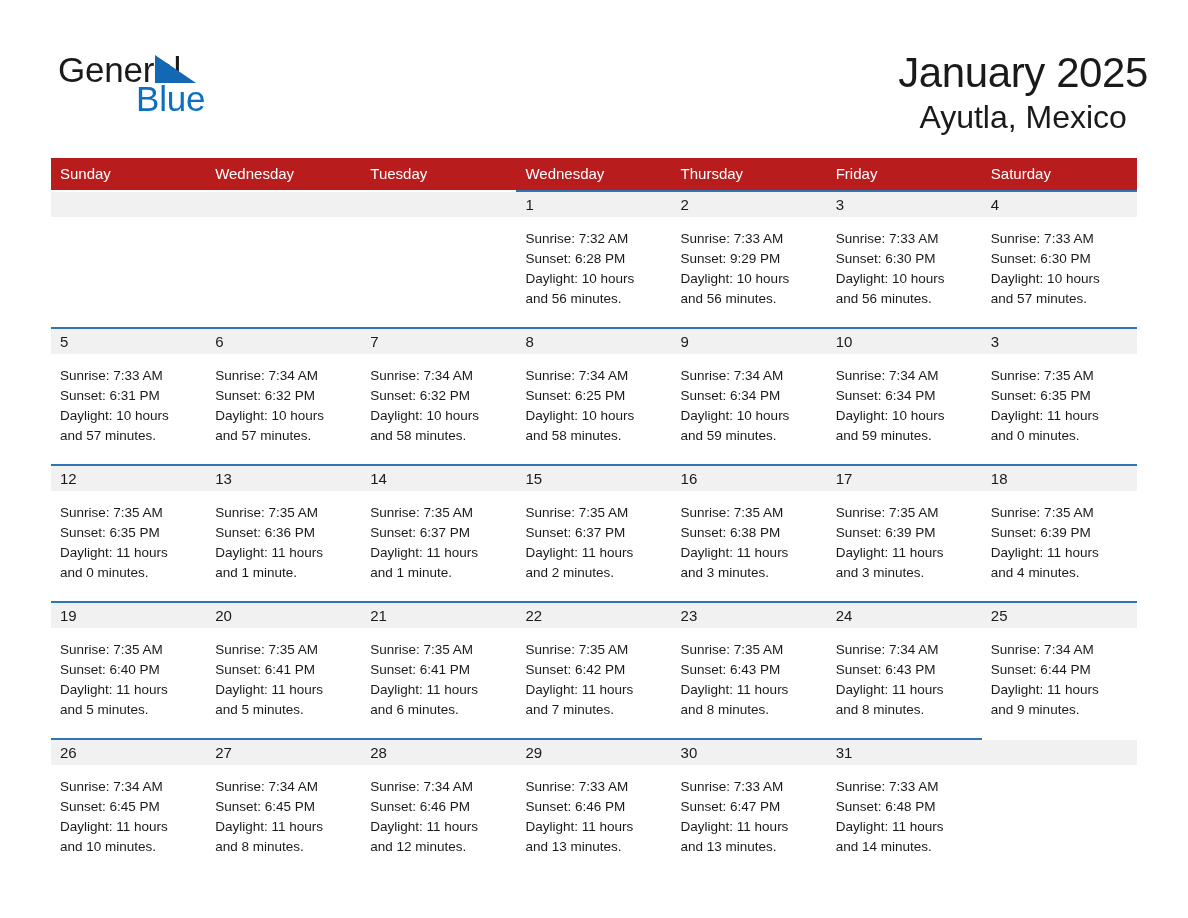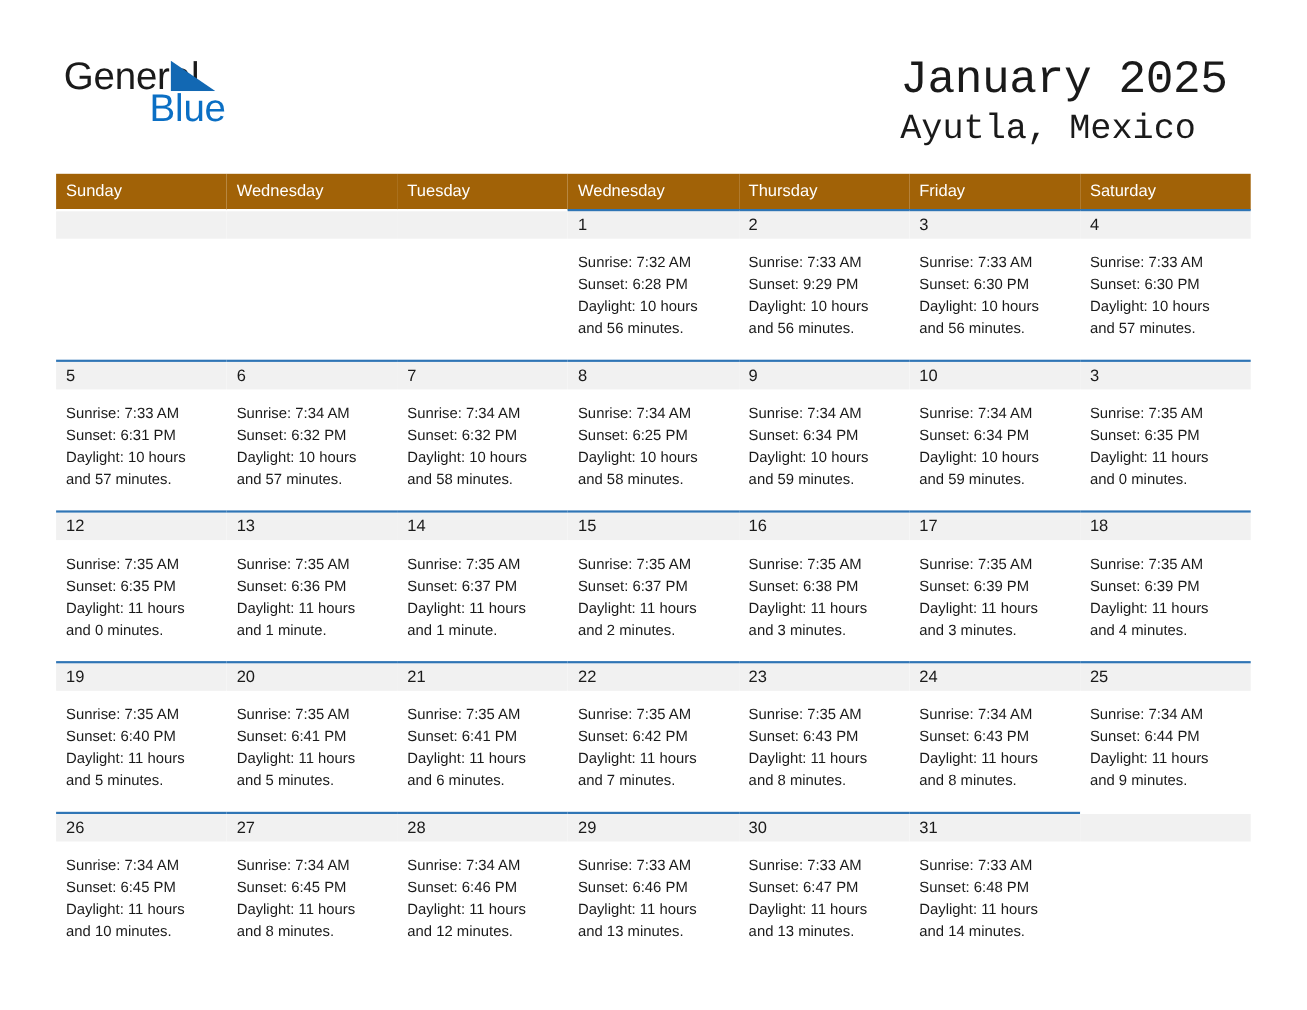--- a/index.html
+++ b/index.html
@@ -61,24 +61,23 @@
     font-size: 35px;
     line-height: 35px;
     color: #0b6fc4;
     font-weight: 400;
     letter-spacing: -0.2px;
     text-align: center;
   }
 
   .title-block {
     position: absolute;
-    right: 72px;
+    right: 40px;
     top: 48px;
-    text-align: left;
-    font-family: Liberation Mono, monospace;
+    text-align: center;
   }
   .cal-title {
     font-size: 42px;
     line-height: 50px;
     color: #1a1a1a;
     font-weight: 400;
     letter-spacing: -0.4px;
   }
   .cal-subtitle {
     margin-top: 5px;
@@ -97,21 +96,21 @@
   }
 
   table.cal {
     border-collapse: collapse;
     table-layout: fixed;
     width: 1086px;
   }
   table.cal col { width: 155.14px; }
 
   thead th {
-    background: #a16207;
+    background: #b91c1c;
     color: #ffffff;
     font-size: 15px;
     font-weight: 400;
     text-align: left;
     padding: 6px 0 7px 9px;
     height: 19px;
     vertical-align: middle;
     border: none;
   }
 

